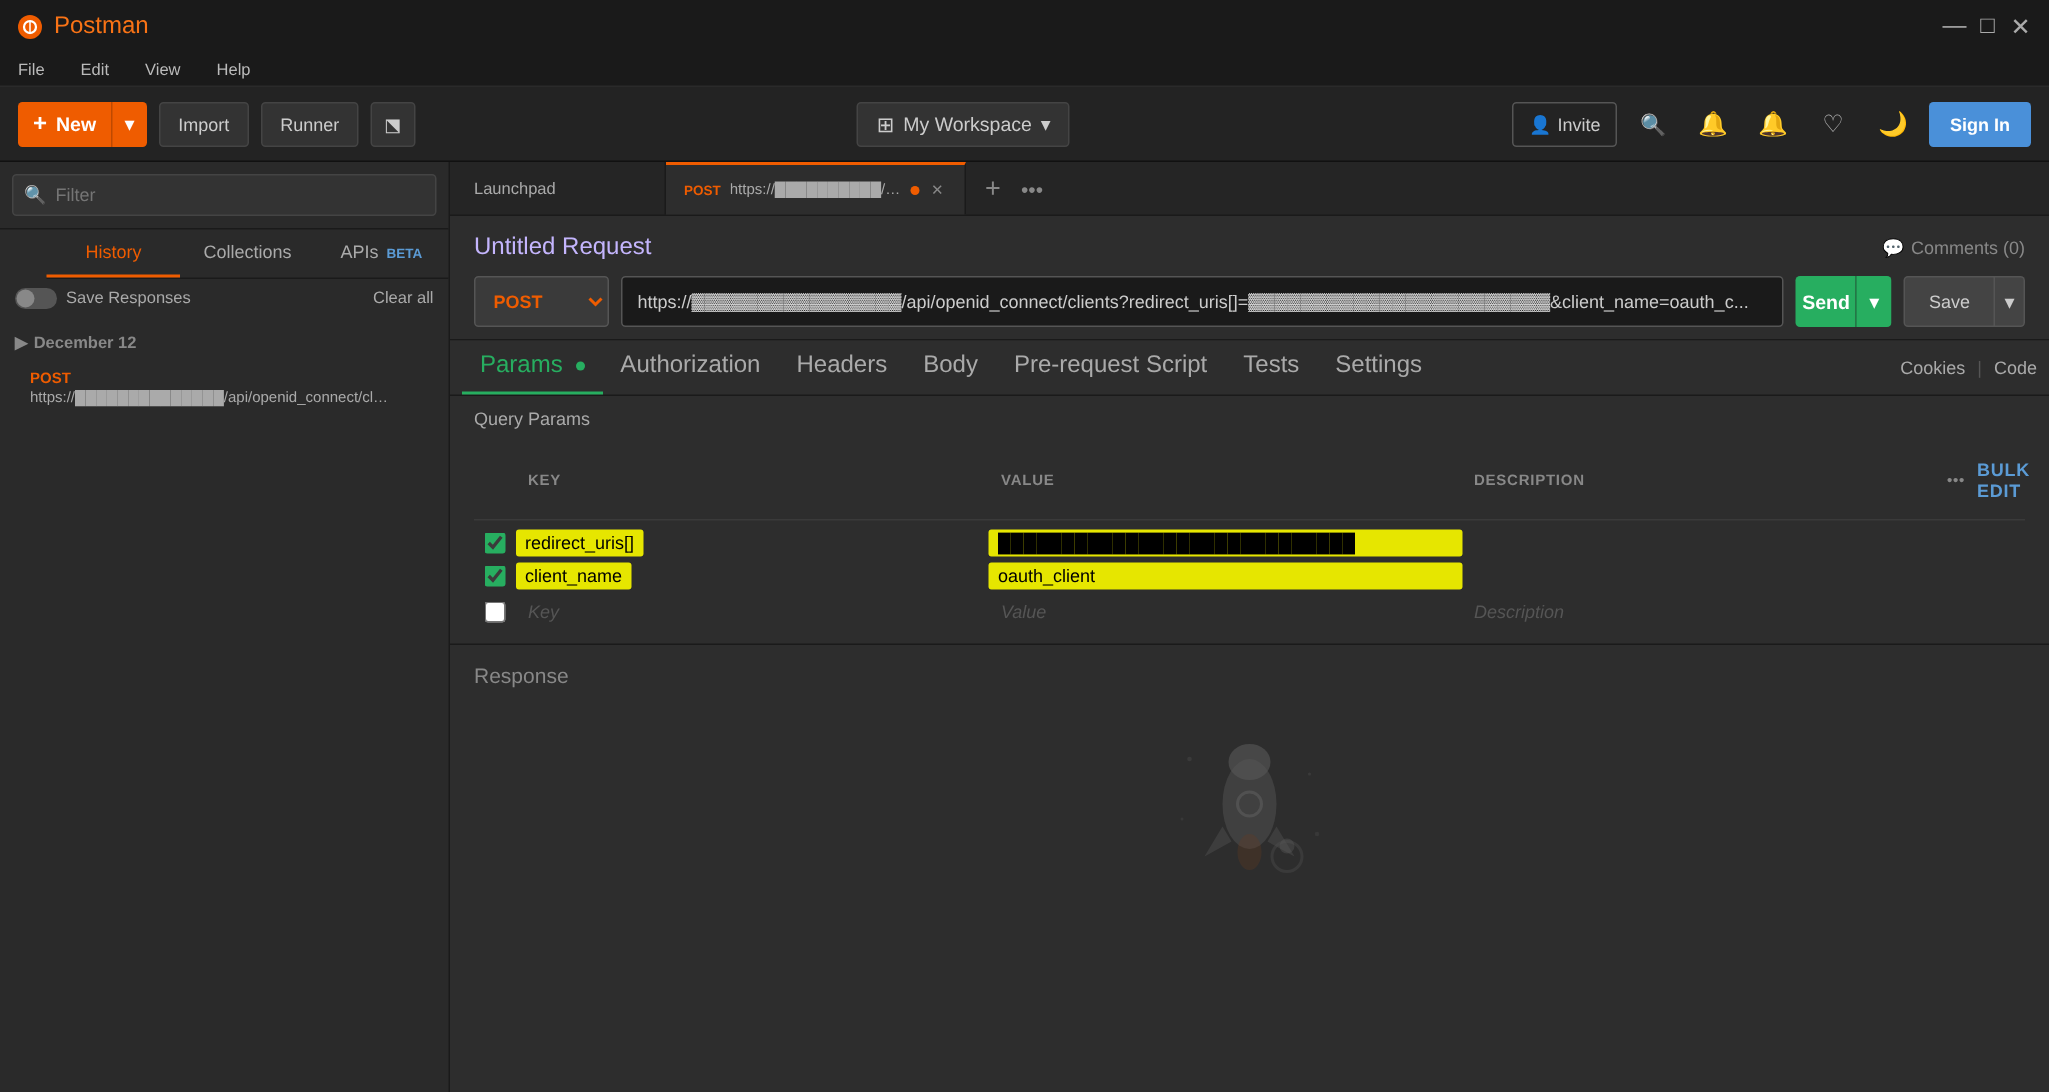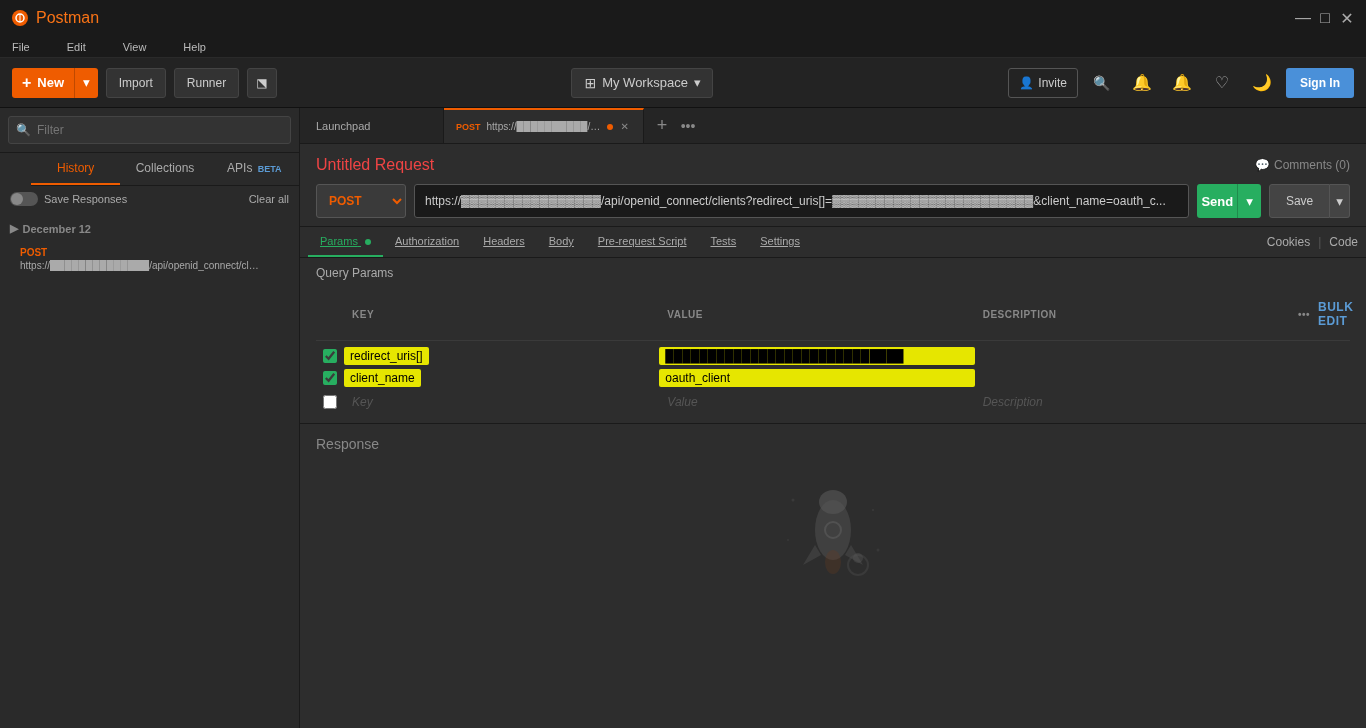--- a/index.html
+++ b/index.html
@@ -8,21 +8,21 @@
     
     #titlebar { display: flex; align-items: center; justify-content: space-between; background: #1a1a1a; height: 36px; padding: 0 12px; -webkit-app-region: drag; }
     #titlebar-left { display: flex; align-items: center; gap: 8px; }
     #titlebar-logo { width: 16px; height: 16px; background: #ef5c00; border-radius: 50%; display: flex; align-items: center; justify-content: center; }
     #titlebar-logo svg { width: 10px; height: 10px; }
     #titlebar-title { color: #f97316; font-size: 16px; }
     #titlebar-controls { display: flex; gap: 8px; }
     .win-btn { width: 14px; height: 14px; border: none; background: none; color: #aaa; font-size: 16px; cursor: pointer; display: flex; align-items: center; justify-content: center; }
 
     
-    #menubar { display: flex; align-items: center; background: #1a1a1a; height: 22px; padding: 0 8px; gap: 29px; border-bottom: 1px solid #2a2a2a; }
+    #menubar { display: flex; align-items: center; background: #1a1a1a; height: 22px; padding: 0 8px; gap: 16px; border-bottom: 1px solid #2a2a2a; }
     .menu-item { color: #bbb; font-size: 11px; cursor: pointer; padding: 2px 4px; }
 
     
     #toolbar { display: flex; align-items: center; background: #232323; height: 50px; padding: 0 12px; gap: 8px; border-bottom: 1px solid #111; }
     #new-btn { display: flex; align-items: center; background: #ef5c00; border: none; color: #fff; height: 30px; cursor: pointer; border-radius: 3px; overflow: hidden; }
     #new-btn-main { padding: 0 10px; display: flex; align-items: center; gap: 6px; font-size: 13px; font-weight: 600; }
     #new-btn-arrow { padding: 0 8px; border-left: 1px solid rgba(0,0,0,0.2); height: 100%; display: flex; align-items: center; }
     .toolbar-btn { background: #333; border: 1px solid #444; color: #ccc; height: 30px; padding: 0 12px; cursor: pointer; border-radius: 3px; font-size: 12px; }
     #workspace-center { flex: 1; display: flex; justify-content: center; }
     #workspace-btn { display: flex; align-items: center; gap: 6px; background: #333; border: 1px solid #444; color: #ccc; height: 30px; padding: 0 12px; cursor: pointer; border-radius: 3px; font-size: 13px; }
@@ -68,35 +68,35 @@
     .tab-item .tab-label { flex: 1; overflow: hidden; text-overflow: ellipsis; white-space: nowrap; font-size: 11px; }
     .tab-method-badge { font-size: 9px; color: #ef5c00; font-weight: 700; }
     .tab-dot { width: 6px; height: 6px; background: #ef5c00; border-radius: 50%; }
     .tab-close { color: #888; font-size: 10px; cursor: pointer; padding: 2px; }
     .tab-add-btn { width: 28px; height: 28px; display: flex; align-items: center; justify-content: center; cursor: pointer; color: #888; font-size: 18px; margin-left: 4px; }
     .tab-more-btn { width: 24px; height: 24px; display: flex; align-items: center; justify-content: center; cursor: pointer; color: #888; font-size: 14px; }
 
     
     #request-area { padding: 12px 16px 8px; border-bottom: 1px solid #1a1a1a; }
     #request-title-row { display: flex; align-items: center; justify-content: space-between; margin-bottom: 10px; }
-    #request-title { color: #ef4444; font-size: 16px; font-weight: 500; }
+    #request-title { color: #c4b5fd; font-size: 16px; font-weight: 500; }
     #comments-btn { display: flex; align-items: center; gap: 4px; color: #888; font-size: 12px; cursor: pointer; }
     #url-row { display: flex; align-items: center; gap: 8px; }
     #method-select { background: #3a3a3a; border: 1px solid #555; color: #ef5c00; height: 34px; padding: 0 8px; border-radius: 3px; font-size: 12px; font-weight: 700; cursor: pointer; min-width: 90px; }
     #url-input { flex: 1; background: #1a1a1a; border: 1px solid #555; color: #ccc; height: 34px; padding: 0 10px; border-radius: 3px; font-size: 12px; }
     #send-btn-group { display: flex; align-items: center; height: 34px; }
     #send-btn { background: #27ae60; border: none; color: #fff; height: 100%; padding: 0 4px; cursor: pointer; font-size: 13px; font-weight: 700; border-radius: 3px 0 0 3px; }
     #send-btn-arrow { background: #27ae60; border: none; border-left: 1px solid rgba(0,0,0,0.2); color: #fff; height: 100%; padding: 0 8px; cursor: pointer; border-radius: 0 3px 3px 0; }
     #save-btn-group { display: flex; align-items: center; height: 34px; }
     #save-btn { background: #444; border: 1px solid #555; color: #ccc; height: 100%; padding: 0 16px; cursor: pointer; font-size: 12px; border-radius: 3px 0 0 3px; }
     #save-btn-arrow { background: #444; border: 1px solid #555; border-left: none; color: #ccc; height: 100%; padding: 0 6px; cursor: pointer; border-radius: 0 3px 3px 0; }
 
     
     #req-tabs { display: flex; align-items: center; padding: 0 8px; border-bottom: 1px solid #1a1a1a; background: #2d2d2d; }
-    .req-tab { padding: 8px 12px; font-size: 11px; color: #aaa; cursor: pointer; border-bottom: 2px solid transparent; white-space: nowrap; text-decoration: underline; }
+    .req-tab { padding: 8px 12px; font-size: 16px; color: #aaa; cursor: pointer; border-bottom: 2px solid transparent; white-space: nowrap; }
     .req-tab.active { color: #27ae60; border-bottom-color: #27ae60; }
     .req-tab-dot { display: inline-block; width: 6px; height: 6px; background: #27ae60; border-radius: 50%; margin-left: 4px; vertical-align: middle; }
     #req-tab-right { margin-left: auto; display: flex; gap: 8px; }
     .cookies-code-link { color: #aaa; font-size: 12px; cursor: pointer; }
 
     
     #params-area { padding: 8px 16px; }
     #params-title { font-size: 12px; color: #aaa; margin-bottom: 8px; }
     .params-header { display: grid; grid-template-columns: 28px 1fr 1fr 1fr 60px; align-items: center; padding: 4px 0; border-bottom: 1px solid #3a3a3a; margin-bottom: 4px; }
     .params-col-header { font-size: 10px; font-weight: 700; color: #888; text-transform: uppercase; letter-spacing: 0.5px; padding: 4px 8px; }

